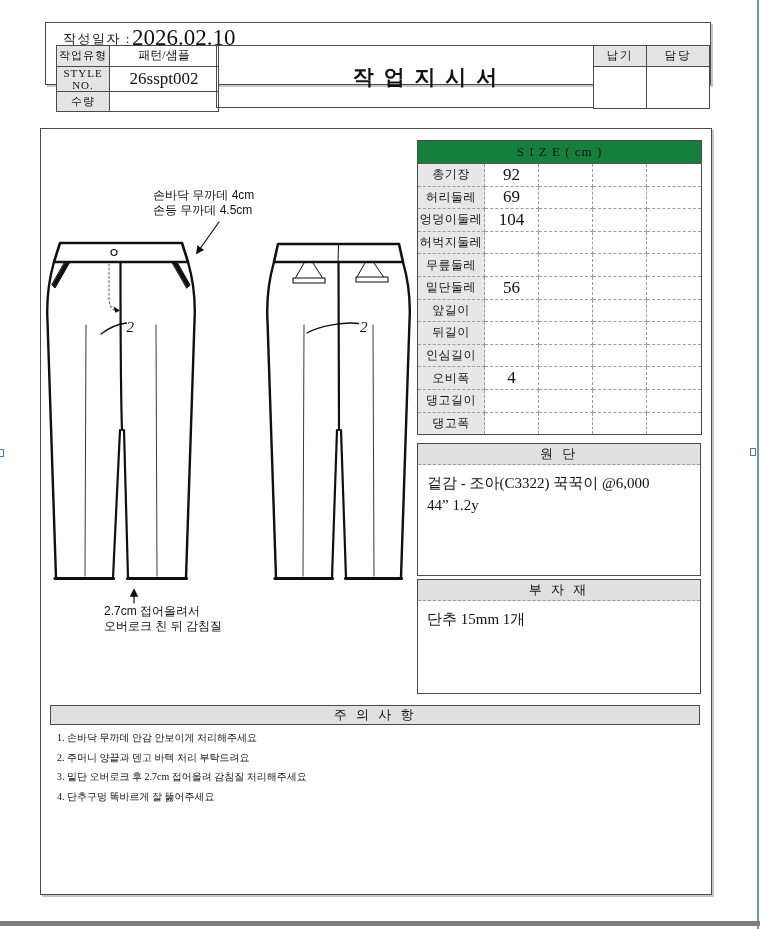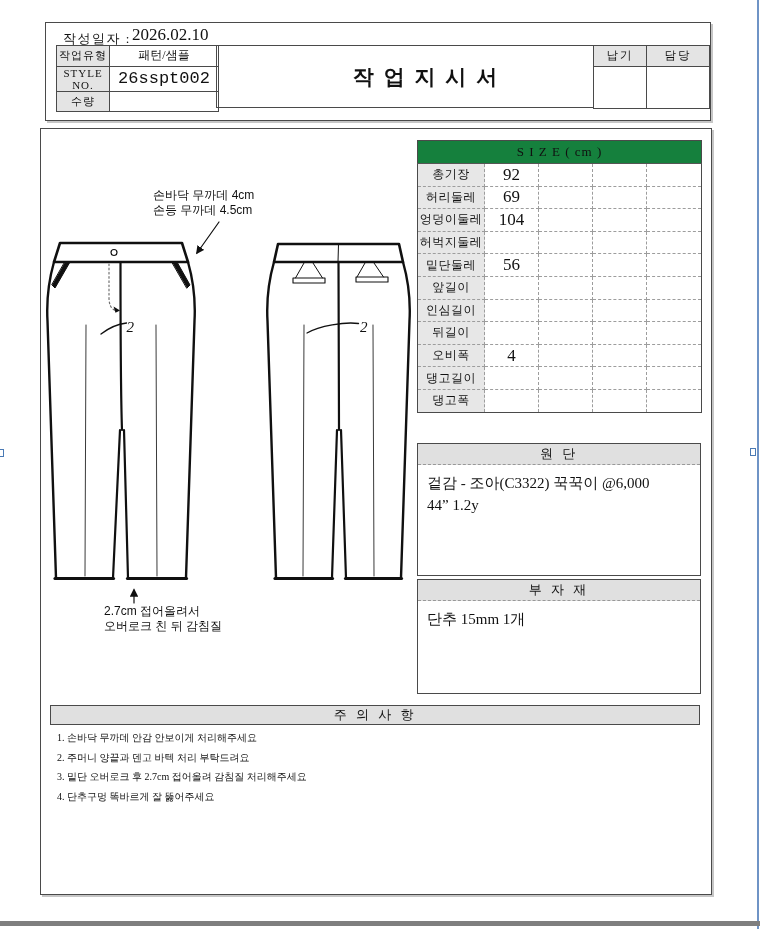--- a/index.html
+++ b/index.html
@@ -1,29 +1,29 @@
 <!DOCTYPE html>
 <html><head>
 <meta charset="utf-8">
 <style>
   html,body { margin:0; padding:0; background:#ffffff; }
   .page { position:relative; width:760px; height:929px; background:#fff; overflow:hidden;
           font-family:"Liberation Serif", serif; color:#111; }
 
   
-  .header-box { position:absolute; left:45px; top:22px; width:666px; height:99px;
+  .header-box { position:absolute; left:45px; top:22px; width:666px; height:63px;
                 border:1.5px solid #4a4a4a; background:#fff; box-shadow:2px 2px 0 #c6c6c6; box-sizing:border-box; }
   .date-label { position:absolute; left:17px; top:7px; font-size:13px; letter-spacing:1.5px; }
-  .date-value { position:absolute; left:86px; top:2px; font-size:17px; }
+  .date-value { position:absolute; left:86px; top:2px; font-size:23px; }
   table.hdr-tbl { border-collapse:collapse; position:absolute; background:#fff; }
   table.hdr-tbl td { border:1.2px solid #4a4a4a; padding:0; text-align:center; vertical-align:middle; }
   .work-table { left:10px; top:22px; }
   .work-table td.lbl { width:52px; height:19.5px; background:#e4e4e4; font-size:11px; letter-spacing:1px; }
   .work-table td.val { width:108px; font-size:12px; }
-  .work-table td.val.big { font-size:17px;font-family:Liberation Mono, monospace; }
+  .work-table td.val.big { font-size:17px; }
   .title-box { position:absolute; left:170px; top:22px; width:378px; height:63px; border:1.2px solid #4a4a4a;
                display:flex; align-items:center; justify-content:center; box-sizing:border-box;
                font-family:"Liberation Sans", sans-serif; font-weight:bold; font-size:21px; letter-spacing:2px;padding-left:42px; }
   .delivery-table { left:547px; top:22px; }
   .delivery-table td.lbl { background:#e4e4e4; font-size:11.5px; letter-spacing:2px; height:19.5px; }
   .delivery-table td.c1 { width:53px; }
   .delivery-table td.c2 { width:63px; }
   .delivery-table td.val { height:41px; }
 
   
@@ -211,42 +211,49 @@
             <td class="num"></td>
           </tr>
           <tr>
             <td class="lbl">허벅지둘레</td>
             <td class="num"></td>
             <td class="num"></td>
             <td class="num"></td>
             <td class="num"></td>
           </tr>
           <tr>
+            <td class="lbl">무릎둘레</td>
+            <td class="num"></td>
+            <td class="num"></td>
+            <td class="num"></td>
+            <td class="num"></td>
+          </tr>
+          <tr>
             <td class="lbl">밑단둘레</td>
             <td class="num">56</td>
             <td class="num"></td>
             <td class="num"></td>
             <td class="num"></td>
           </tr>
           <tr>
             <td class="lbl">앞길이</td>
             <td class="num"></td>
             <td class="num"></td>
             <td class="num"></td>
             <td class="num"></td>
           </tr>
           <tr>
+            <td class="lbl">뒤길이</td>
+            <td class="num"></td>
+            <td class="num"></td>
+            <td class="num"></td>
+            <td class="num"></td>
+          </tr>
+          <tr>
             <td class="lbl">인심길이</td>
-            <td class="num"></td>
-            <td class="num"></td>
-            <td class="num"></td>
-            <td class="num"></td>
-          </tr>
-          <tr>
-            <td class="lbl">뒤길이</td>
             <td class="num"></td>
             <td class="num"></td>
             <td class="num"></td>
             <td class="num"></td>
           </tr>
           <tr>
             <td class="lbl">오비폭</td>
             <td class="num">4</td>
             <td class="num"></td>
             <td class="num"></td>

